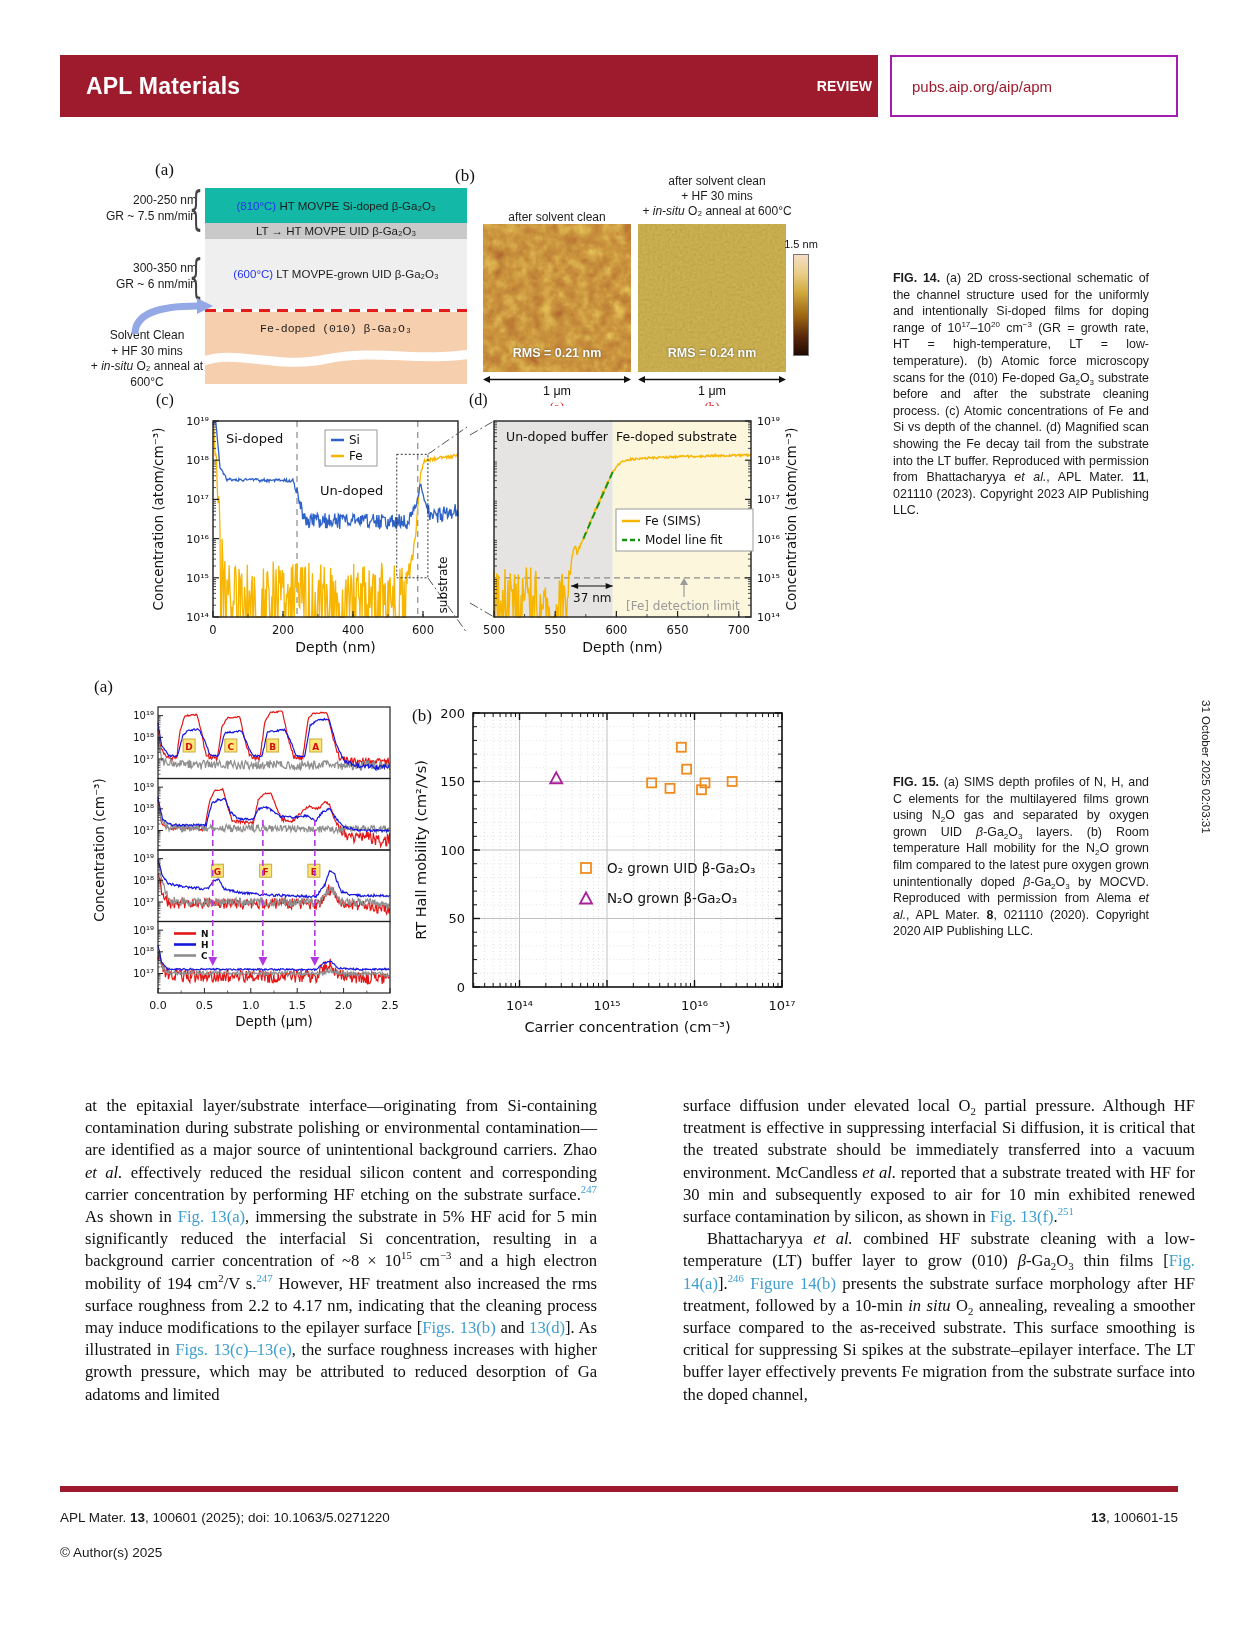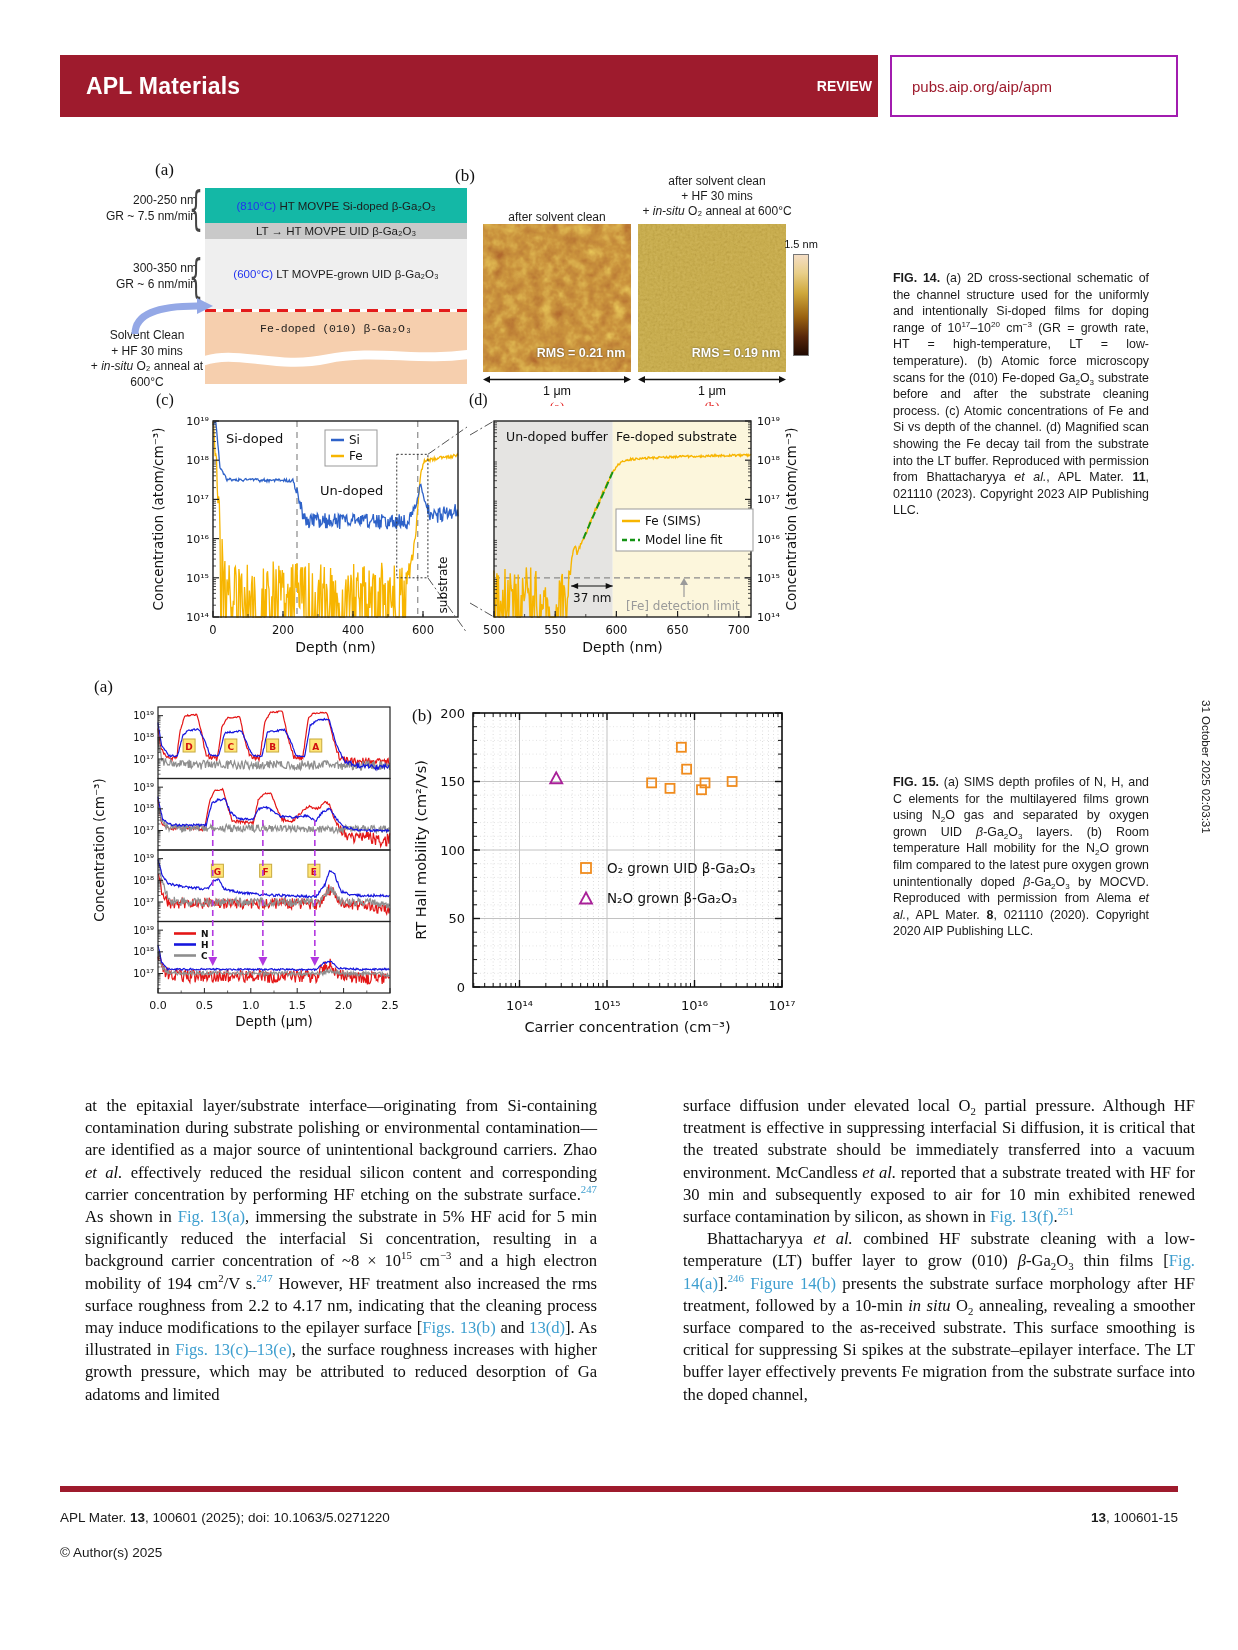--- a/index.html
+++ b/index.html
@@ -28,21 +28,21 @@
   .l4 .l4text{position:absolute;left:0;right:0;top:10px;text-align:center;font-family:Liberation Mono, monospace;}
   .l4 svg{position:absolute;left:0;top:0;}
   .temp{color:#2233ee;white-space:pre;}
   .lg{left:0;width:112px;text-align:right;font-size:12px;line-height:16px;color:#1c1c1c;}
   .brace{left:104px;font-size:44px;color:#444;transform:scale(.5,1.05);transform-origin:left center;font-family:"DejaVu Sans",sans-serif;}
   .solv{left:0;top:168px;width:124px;text-align:center;font-size:12px;line-height:15.5px;color:#1c1c1c;}
   
   .f14b{left:455px;top:160px;width:372px;height:246px;overflow:hidden;}
   .f14b .plabel{left:0px;top:6px;font-size:17px;}
   .afmtitle{font-size:12px;color:#1c1c1c;text-align:center;line-height:15px;}
-  .rms{color:#fff;font-weight:bold;font-size:12.5px;text-align:center;text-shadow:0 0 2px rgba(0,0,0,.6);margin-left:24px;}
+  .rms{color:#fff;font-weight:bold;font-size:12.5px;text-align:center;text-shadow:0 0 2px rgba(0,0,0,.6);}
   .scaletext{font-size:12.5px;text-align:center;color:#111;}
   .cutlab{height:7px;overflow:hidden;text-align:center;color:#e32222;font-size:13px;font-family:"Liberation Serif",serif;}
   .cbar{width:14px;height:100px;border:1px solid #777;background:linear-gradient(#f4ddc4 0%,#e9cf8a 18%,#cfa83c 38%,#9a6210 62%,#57260a 82%,#200a02 100%);}
   .cbarlab{font-size:11px;text-align:center;color:#111;}
   
   .caption{width:256px;font-size:12.4px;line-height:16.6px;text-align:justify;color:#1a1a1a;margin-top:8px;}
   .cap14{left:893px;top:262px;}
   .cap15{left:893px;top:766px;}
   
   .col{width:512px;font-family:"Liberation Serif",serif;font-size:16.6px;line-height:22.2px;text-align:justify;color:#0d0d0d;}
@@ -143,21 +143,21 @@
     <div>+ HF 30 mins</div>
     <div><span>+ </span><span style="font-style: italic;">in-situ</span><span> O₂ anneal at 600°C</span></div>
   </div>
   <svg class="abs" style="left:28px;top:64px" width="148" height="148">
       <rect width="148" height="148" fill="#6b2c0a" filter="url(#f-afm1)"></rect>
     </svg>
   <svg class="abs" style="left:183px;top:64px" width="148" height="148">
       <rect width="148" height="148" fill="#7a5a14" filter="url(#f-afm2)"></rect>
     </svg>
   <div class="abs rms" style="left:28px;top:186px;width:148px">RMS = 0.21 nm</div>
-  <div class="abs rms" style="left:183px;top:186px;width:148px">RMS = 0.19 nm</div>
+  <div class="abs rms" style="left:183px;top:186px;width:148px">RMS = 0.24 nm</div>
   <svg class="abs" style="left:28px;top:215px" width="148" height="9">
     <line x1="4" y1="4.5" x2="144" y2="4.5" stroke="#111" stroke-width="1.3"></line>
     <polygon points="0,4.5 7,1 7,8" fill="#111"></polygon>
       <polygon points="148,4.5 141,1 141,8" fill="#111"></polygon>
   </svg>
   <svg class="abs" style="left:183px;top:215px" width="148" height="9">
     <line x1="4" y1="4.5" x2="144" y2="4.5" stroke="#111" stroke-width="1.3"></line>
     <polygon points="0,4.5 7,1 7,8" fill="#111"></polygon>
       <polygon points="148,4.5 141,1 141,8" fill="#111"></polygon>
   </svg>

